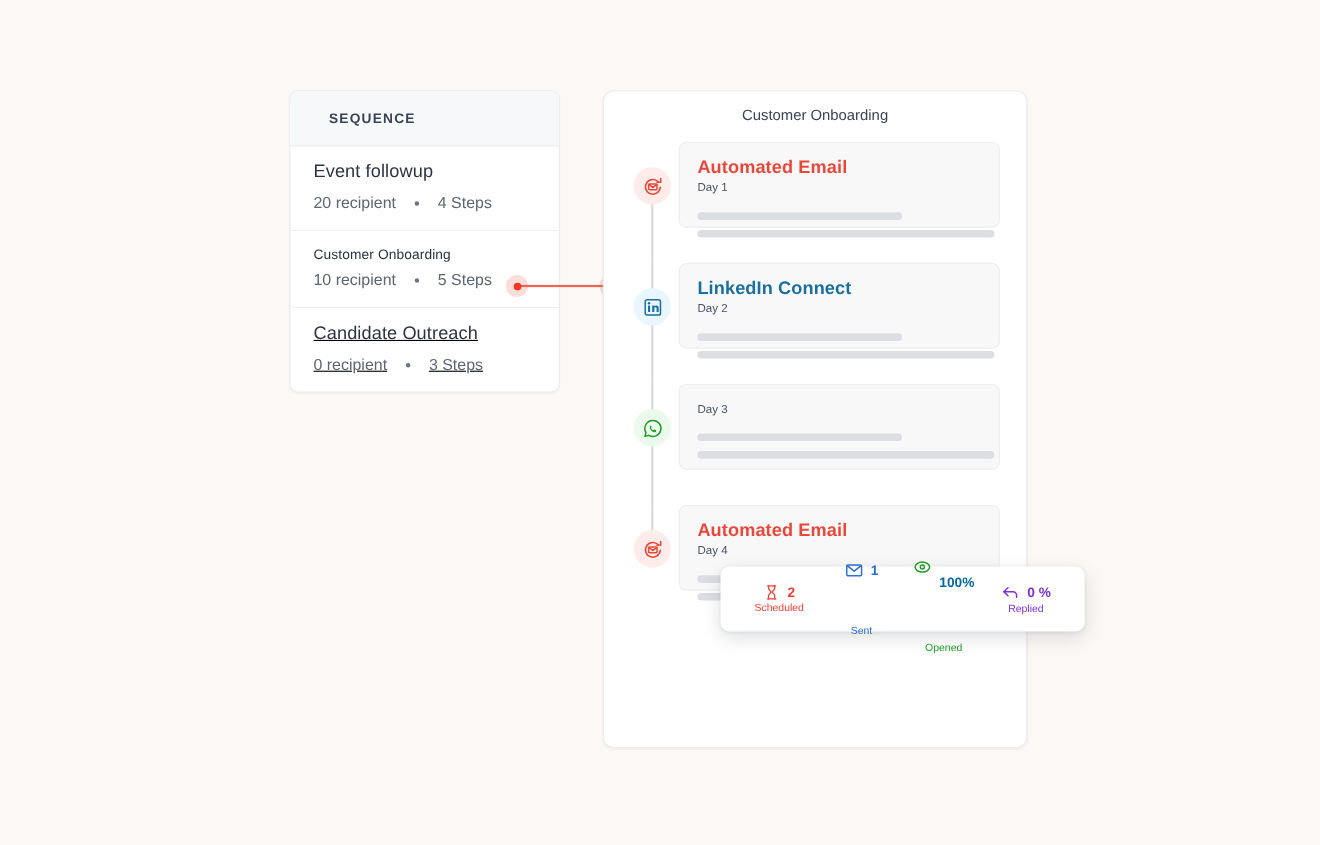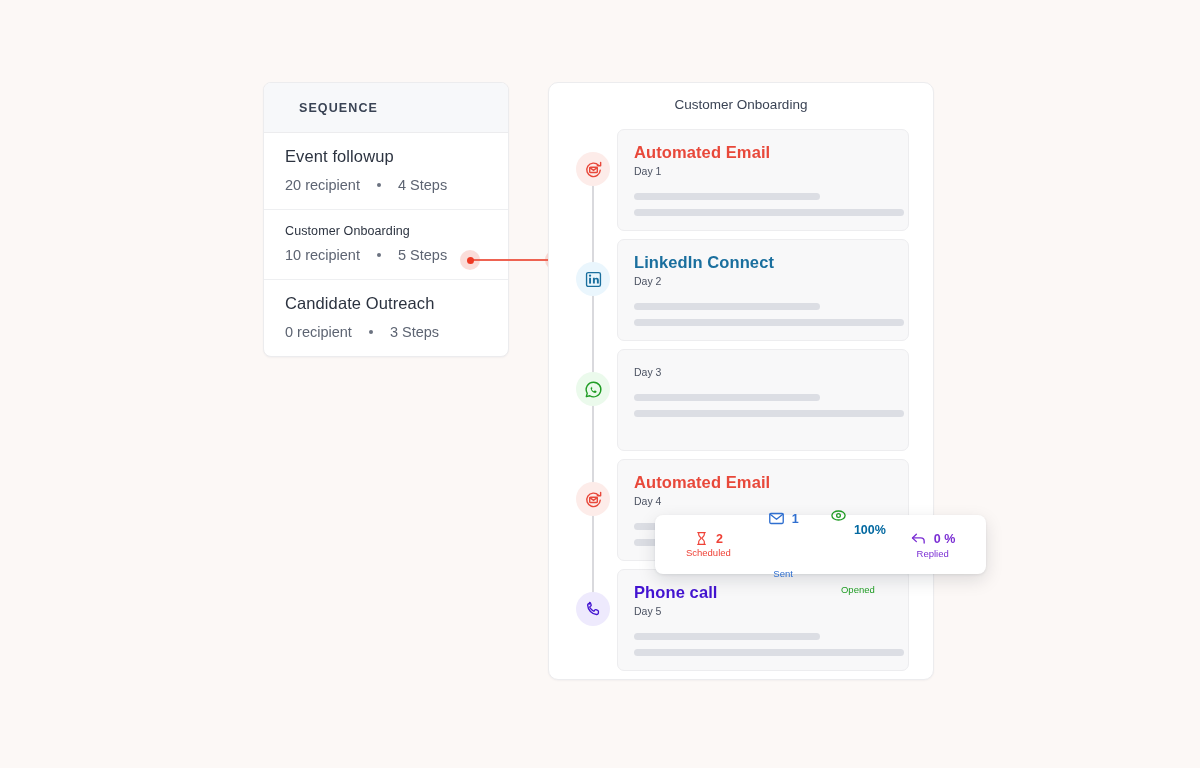--- a/index.html
+++ b/index.html
@@ -33,21 +33,21 @@
     font-size: 12.5px;
     font-weight: bold;
     letter-spacing: 1.1px;
     color: #3a4354;
     margin-left: 14px;
   }
   .seq-item {
     padding: 14px 21px 16px 21px;
     border-bottom: 1px solid #eeeff1;
   }
-  .seq-item:last-child { border-bottom: none; }
+  .seq-item:last-child { border-bottom: none; text-decoration: underline; }
   .seq-name {
     font-size: 16.5px;
     color: #2c3340;
     margin-bottom: 11px;
     letter-spacing: .1px;
   }
   .seq-item.is-active .seq-name {
     font-size: 12.5px;
     margin-bottom: 9px;
     color: #2c3340;
@@ -135,21 +135,21 @@
   .step:last-child .rail-line { height: 40px; }
 
   .step-card {
     flex: 1;
     margin-left: 0px;
     margin-right: 24px;
     background: #f8f8f9;
     border: 1px solid #ededef;
     border-radius: 7px;
     padding: 13px 4px 16px 16px;
-    height: 102px;
+    height: 78px;
   }
   .step-title { font-size: 16.5px; font-weight: bold; letter-spacing: .1px; }
   .step-day { font-size: 10.5px; color: #4b5262; margin-top: 3px; }
   .skel { height: 7px; border-radius: 4px; background: #dcdee4; }
   .skel.a { width: 69%; margin-top: 16px; }
   .skel.b { width: 100%; margin-top: 9px; }
 
   
   .stats {
     position: absolute;
@@ -289,37 +289,20 @@
           </div>
         </div>
         <div class="step-card">
           <div class="step-title" style="color:#e8483a;">Automated Email</div>
           <div class="step-day">Day 4</div>
           <div class="skel a"></div>
           <div class="skel b"></div>
         </div>
       </div>
 
-      <div class="step">
-        <div class="rail">
-          <div class="rail-line"></div>
-          <div class="node" style="background:#eeeafd;">
-            <svg width="18" height="18" viewBox="0 0 24 24" fill="none" stroke="#4314d1" stroke-width="1.8" stroke-linecap="round" stroke-linejoin="round">
-              <path d="M7.3 3.2c.6 0 1.1.4 1.3.9l.9 2.4c.2.5 0 1.1-.4 1.4l-1.1.8c-.3.2-.4.6-.3.9a11.4 11.4 0 0 0 5.1 5.1c.3.1.7 0 .9-.3l.8-1.1c.3-.4.9-.6 1.4-.4l2.4.9c.5.2.9.7.9 1.3v2c0 1.3-1.1 2.3-2.4 2.2C10.3 18.7 5.3 13.7 4.9 6.8A2.3 2.3 0 0 1 7.1 4.4"></path>
-              <path d="M6.6 5.6c.2-.6.8-1 1.4-1"></path>
-            </svg>
-          </div>
-        </div>
-        <div class="step-card">
-          <div class="step-title" style="color:#4314d1;">Phone call</div>
-          <div class="step-day">Day 5</div>
-          <div class="skel a"></div>
-          <div class="skel b"></div>
-        </div>
-      </div>
 
     </div>
   </div>
 
   <div class="stats">
 
     <div class="stat">
       <div class="stat-row">
         <span>
           <svg width="15" height="15" viewBox="0 0 24 24" fill="none" stroke="#ef4136" stroke-width="1.9" stroke-linecap="round" stroke-linejoin="round">

